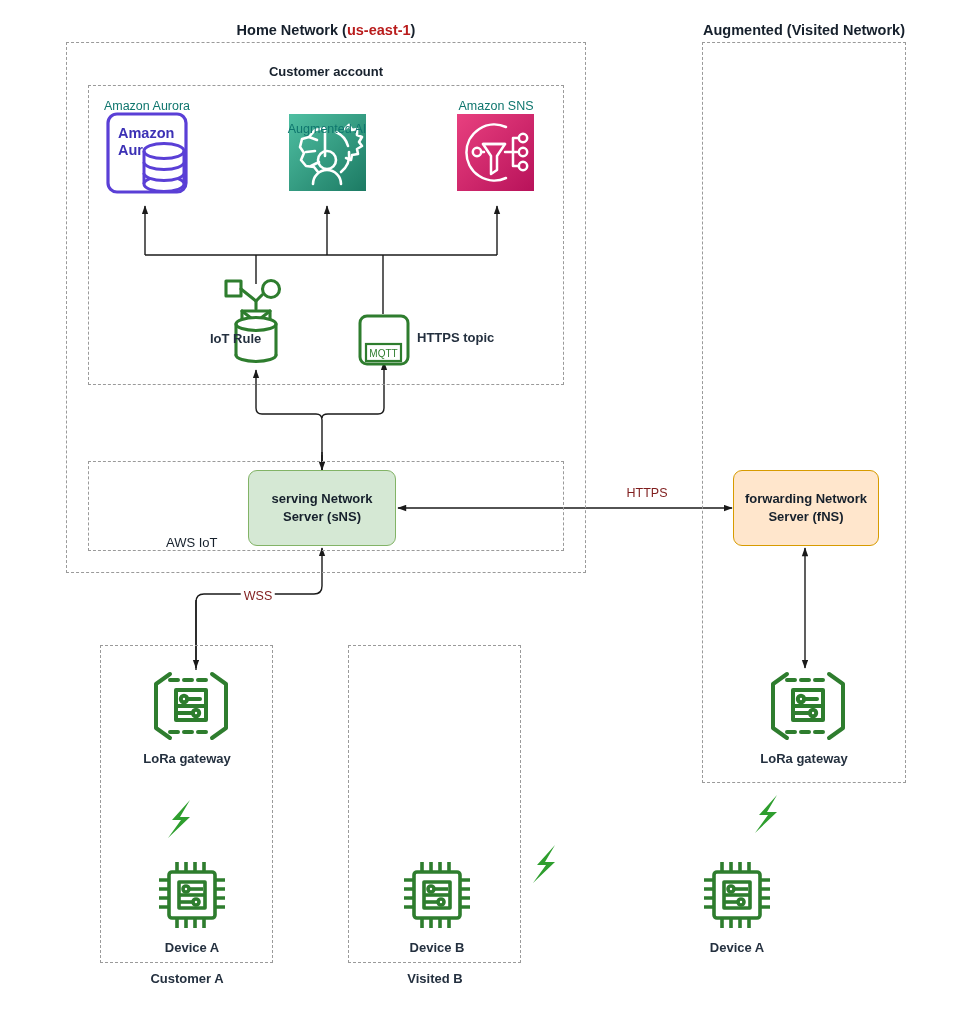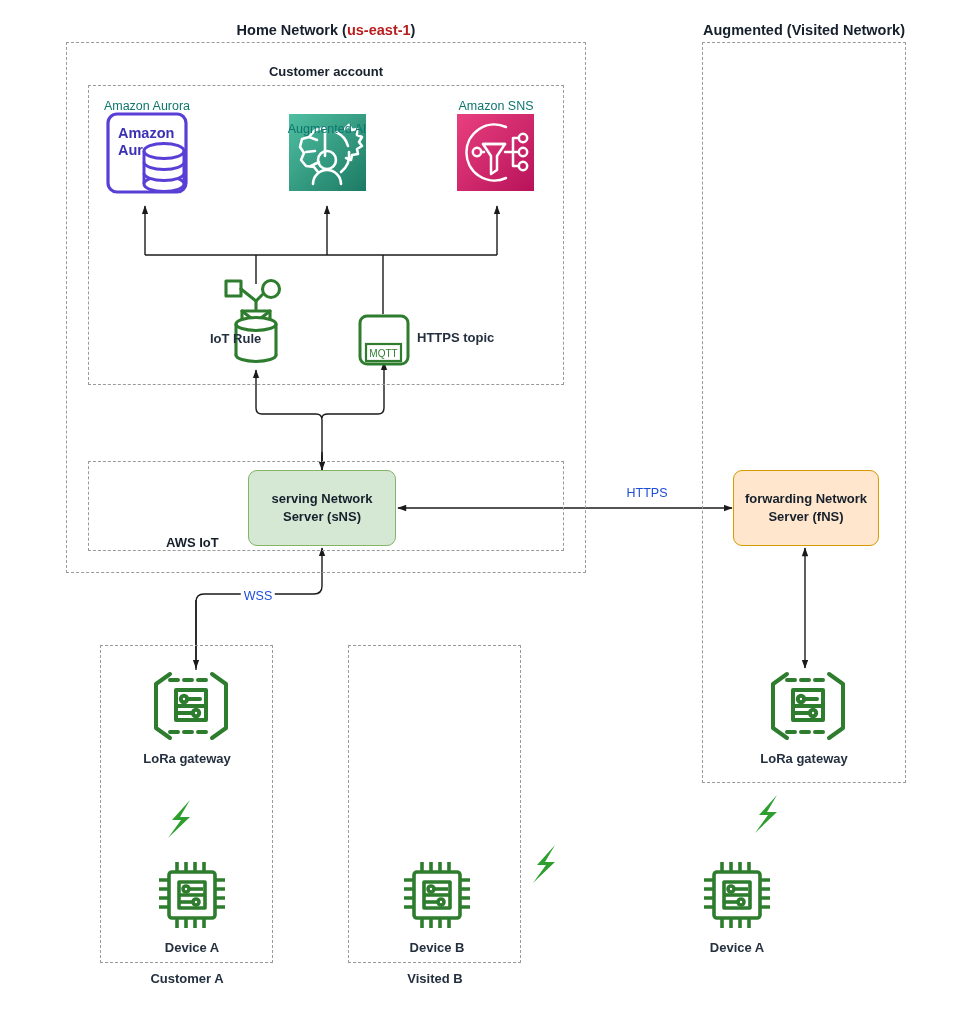--- a/index.html
+++ b/index.html
@@ -60,31 +60,31 @@
     font-weight:bold;
     color:#24303f;
     white-space:nowrap;
     transform:translateX(-50%);
   }
   .nodelabel.left{transform:none;}
 
   .edgelabel{
     position:absolute;
     font-size:12.5px;
-    color:#1d4ed8;
+    color:#7f1d1d;
     white-space:nowrap;
     transform:translateX(-50%);
     background:#ffffff;
     padding:0 3px;
   }
 
   .aws-iot-label{
     position:absolute;
     font-size:13px;
-    font-weight:bold;
+    font-weight:normal;
     color:#16202c;
     white-space:nowrap;
   }
 
   
   .procbox{
     position:absolute;
     box-sizing:border-box;
     border-radius:9px;
     display:flex;

